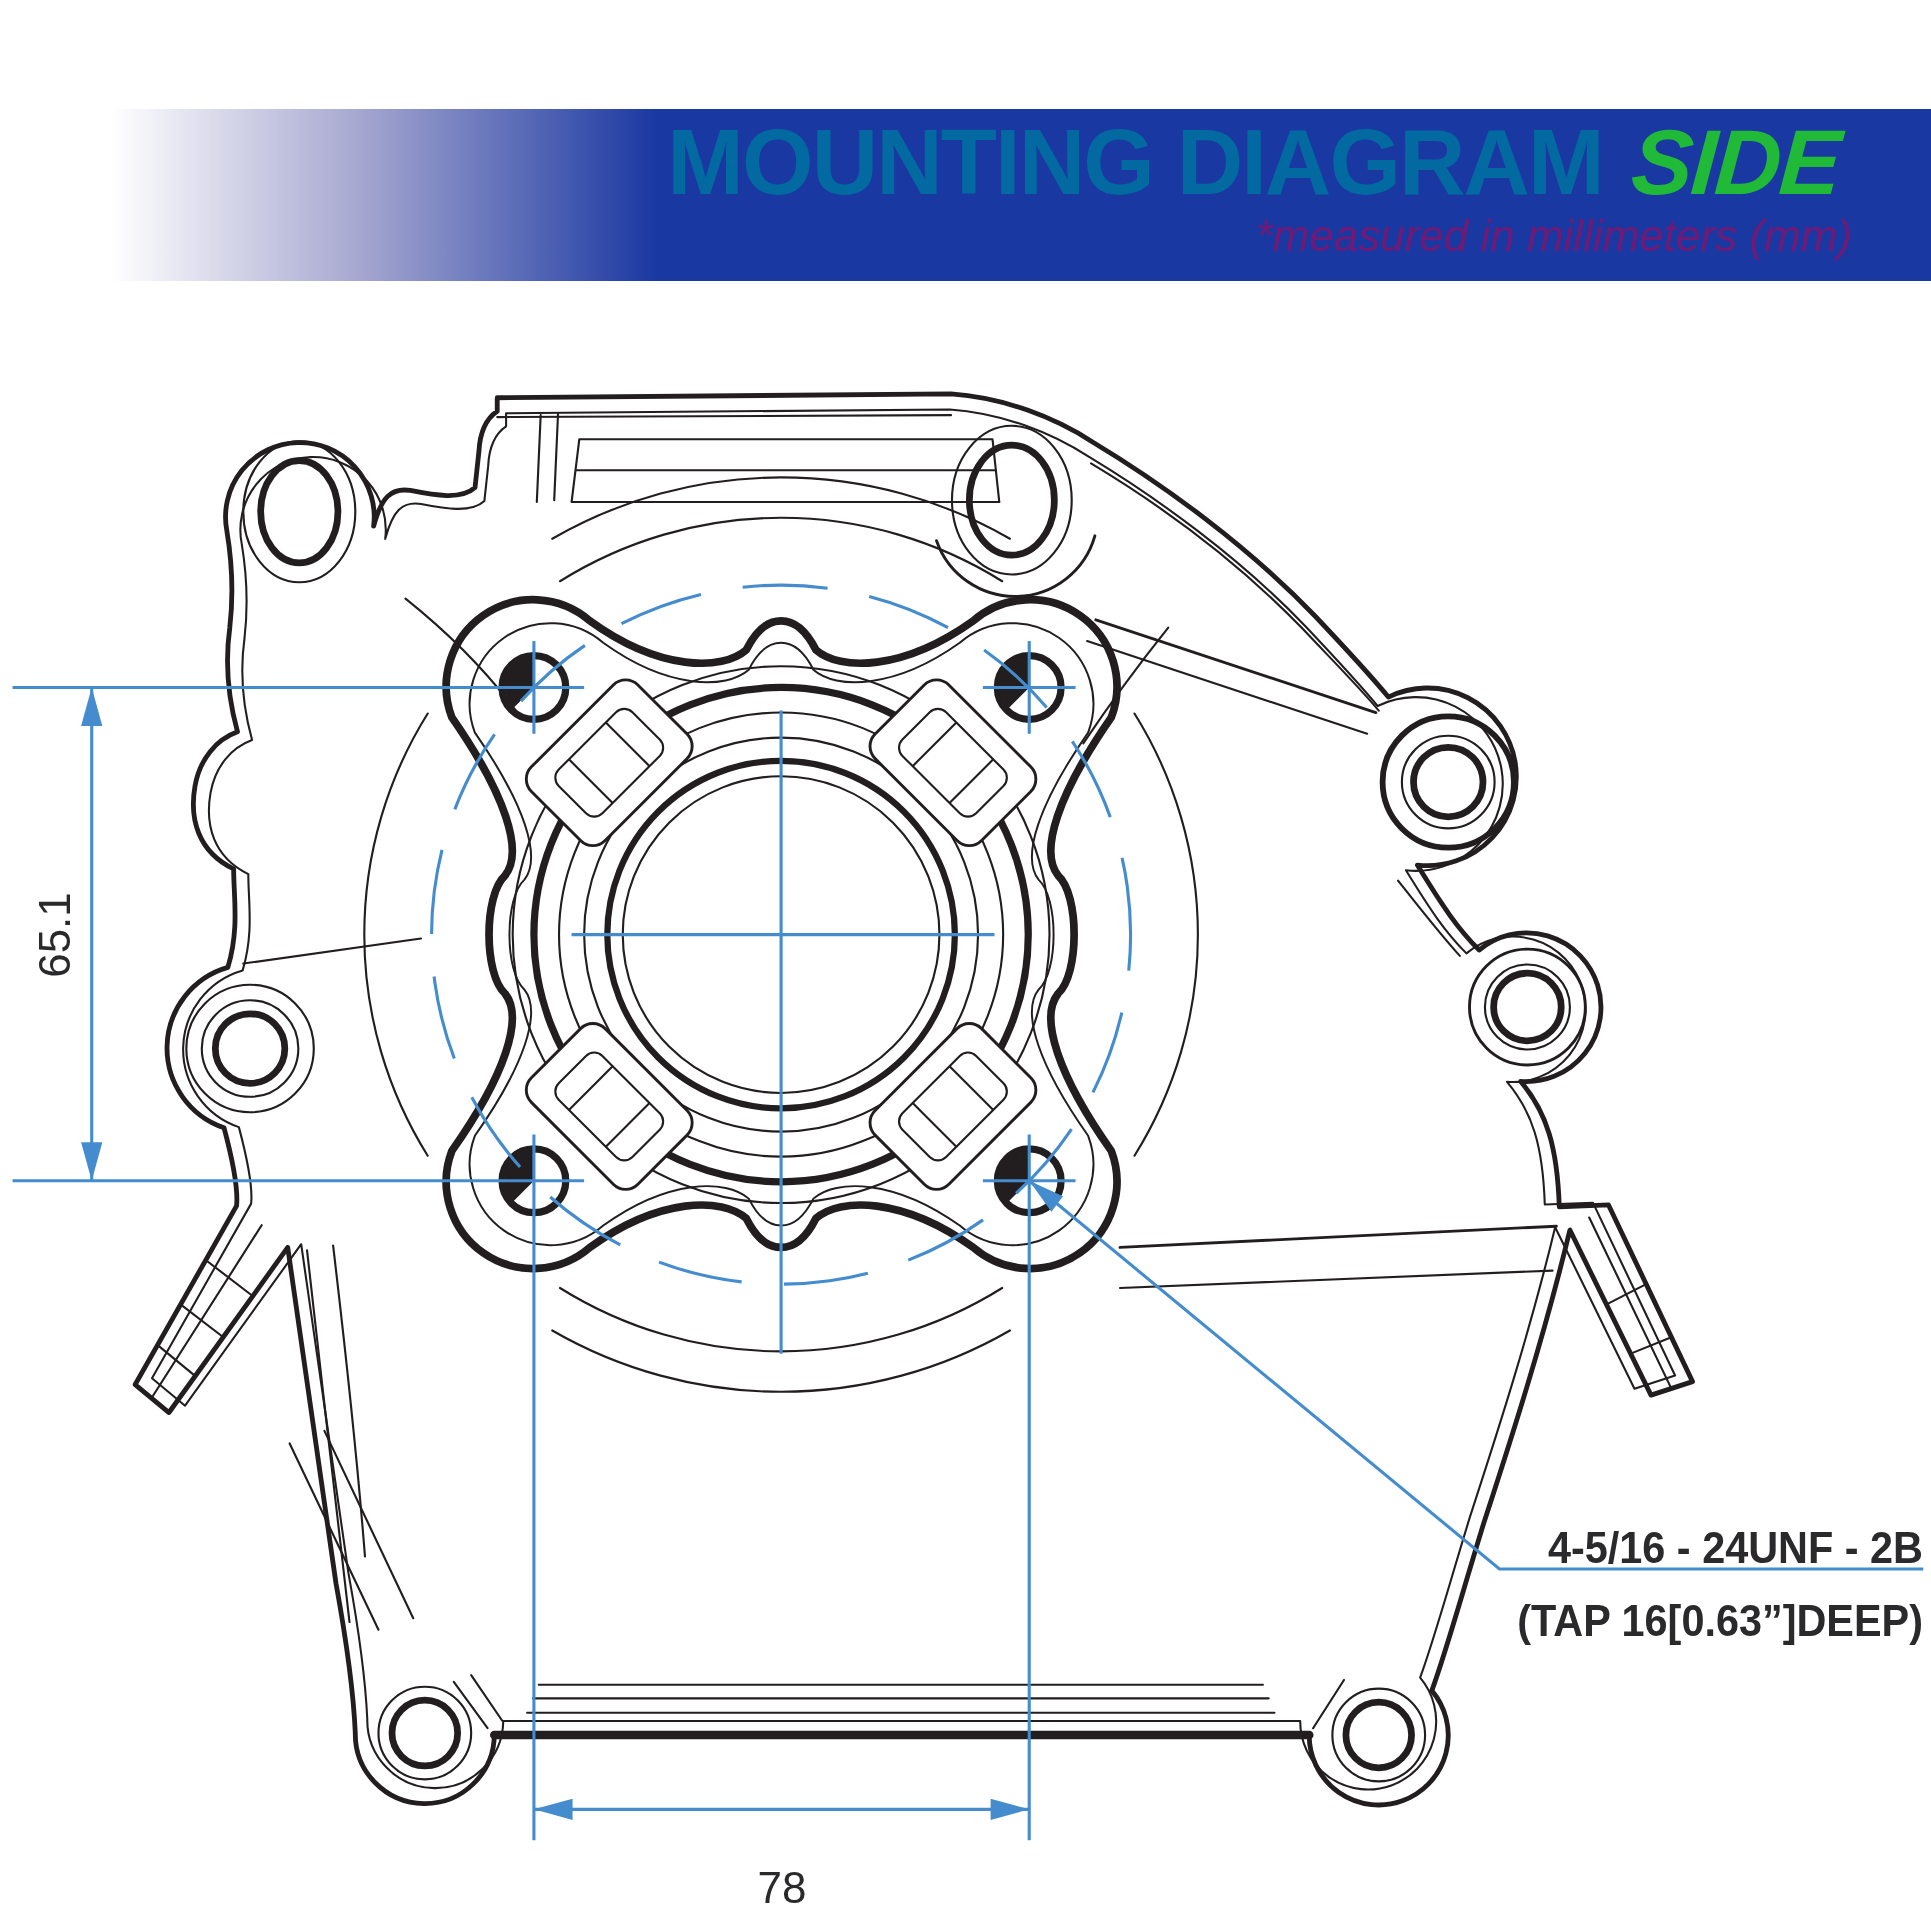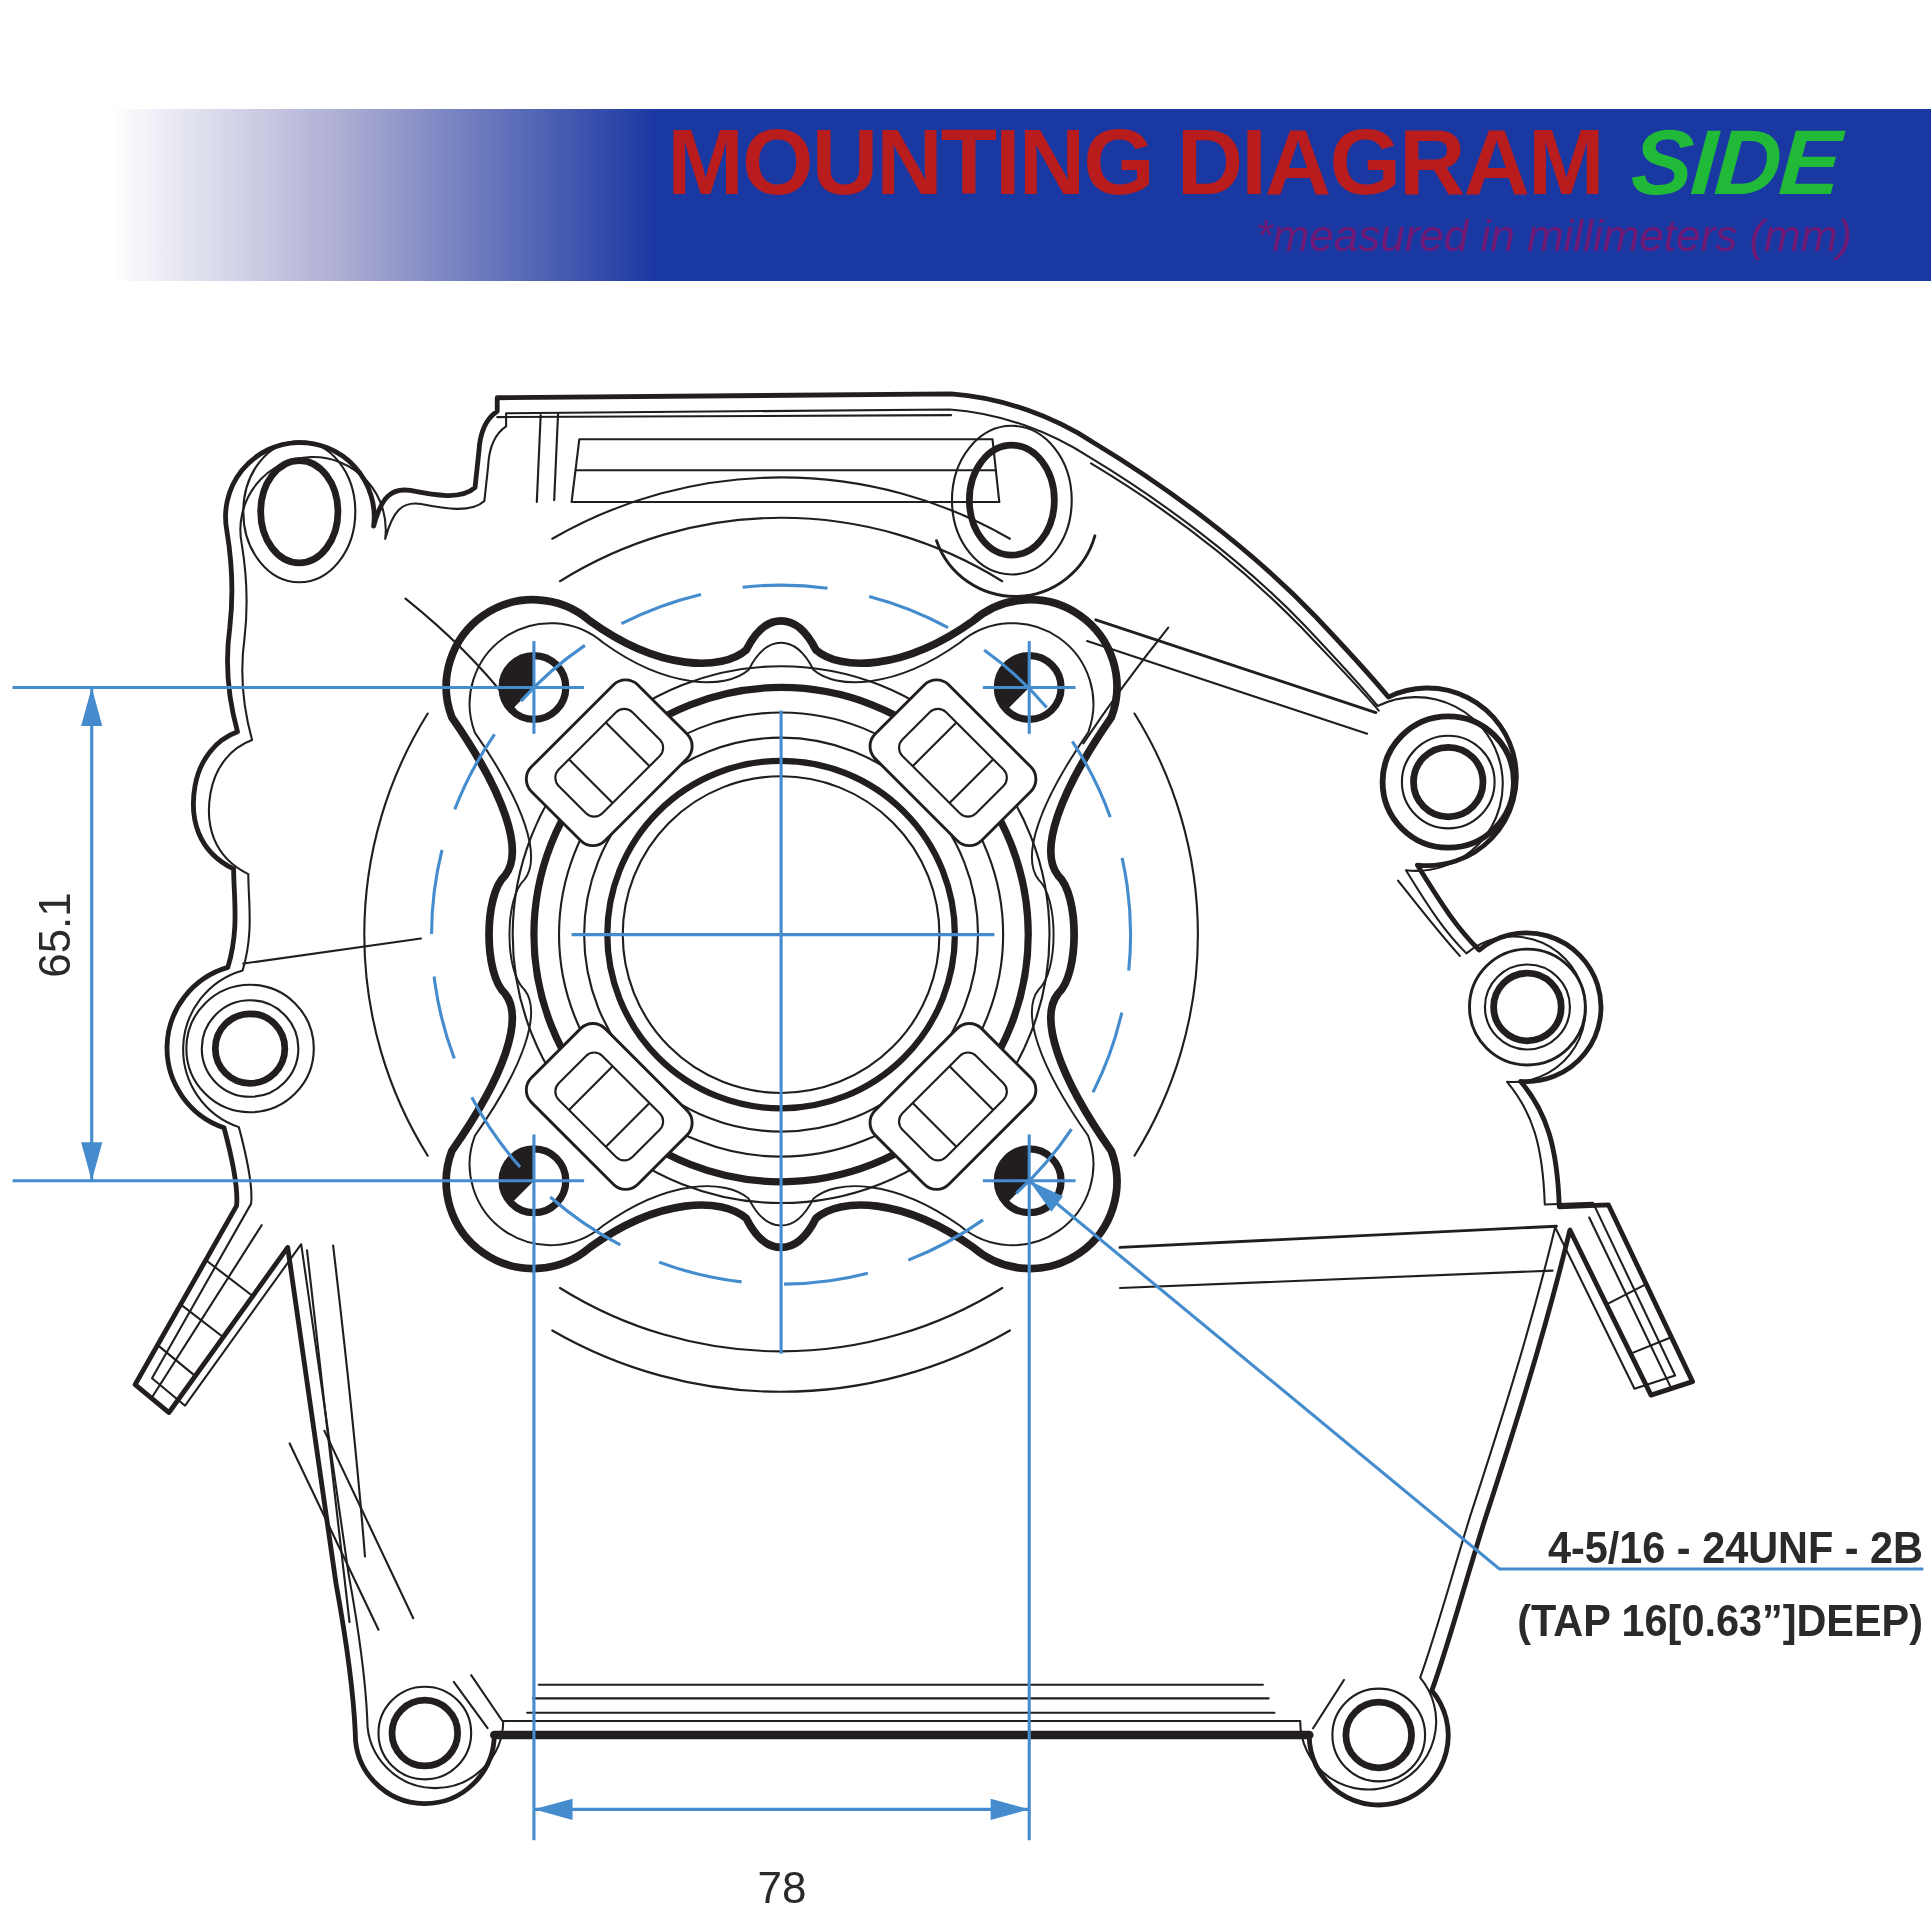--- a/index.html
+++ b/index.html
@@ -3,21 +3,21 @@
 <meta charset="utf-8">
 <style>
   html,body{margin:0;padding:0;background:#ffffff;}
   body{width:1931px;height:1931px;position:relative;overflow:hidden;
        font-family:"Liberation Sans", sans-serif;
        --banner:#1a38a2; --green:#21ba38; --blue:#448ccd; --ink:#221e1f; --label:#2a2a2c;}
   .banner{position:absolute;left:111px;top:109px;width:1820px;height:172px;
           background:linear-gradient(to right, rgba(26,56,162,0) 0px, rgba(98,100,172,0.55) 241px, var(--banner) 546px);}
   .title-row{position:absolute;top:116px;right:92px;display:flex;align-items:baseline;gap:29px;
              font-size:92px;font-weight:bold;letter-spacing:-1.9px;line-height:1;white-space:nowrap;}
-  .title-main{color:#b91c1c;}
+  .title-main{color:#0369a1;}
   .title-side{color:var(--green);font-style:italic;transform:skewX(-4deg);display:inline-block;}
   .subtitle{position:absolute;top:214px;right:79px;color:#701a75;font-style:italic;
             font-size:44px;line-height:1;letter-spacing:0px;white-space:nowrap;}
   .dim-label{position:absolute;color:var(--label);font-size:44px;line-height:1;white-space:nowrap;}
   #dim-vertical{left:55px;top:935px;transform:translate(-50%,-50%) rotate(-90deg);}
   #dim-horizontal{left:782px;top:1888px;transform:translate(-50%,-50%);}
   .callout{position:absolute;right:7.7px;top:1512px;text-align:right;color:var(--label);
            font-size:45px;font-weight:bold;line-height:1.62;transform:scaleX(0.92);
            transform-origin:top right;white-space:nowrap;}
   svg{position:absolute;left:0;top:0;}

